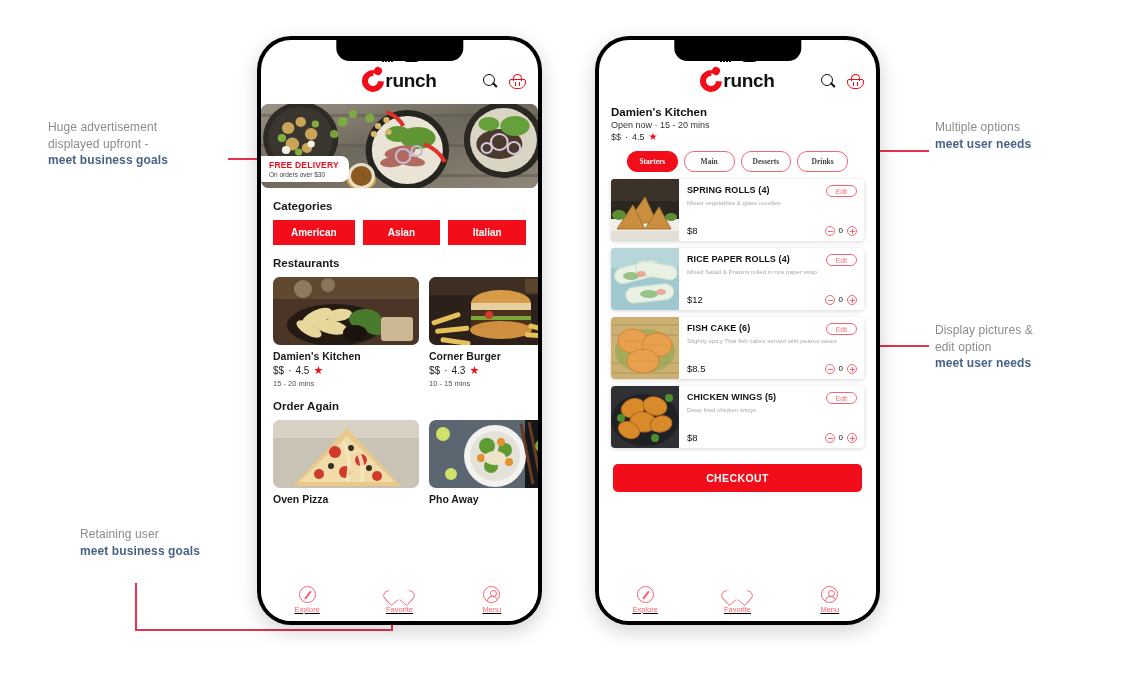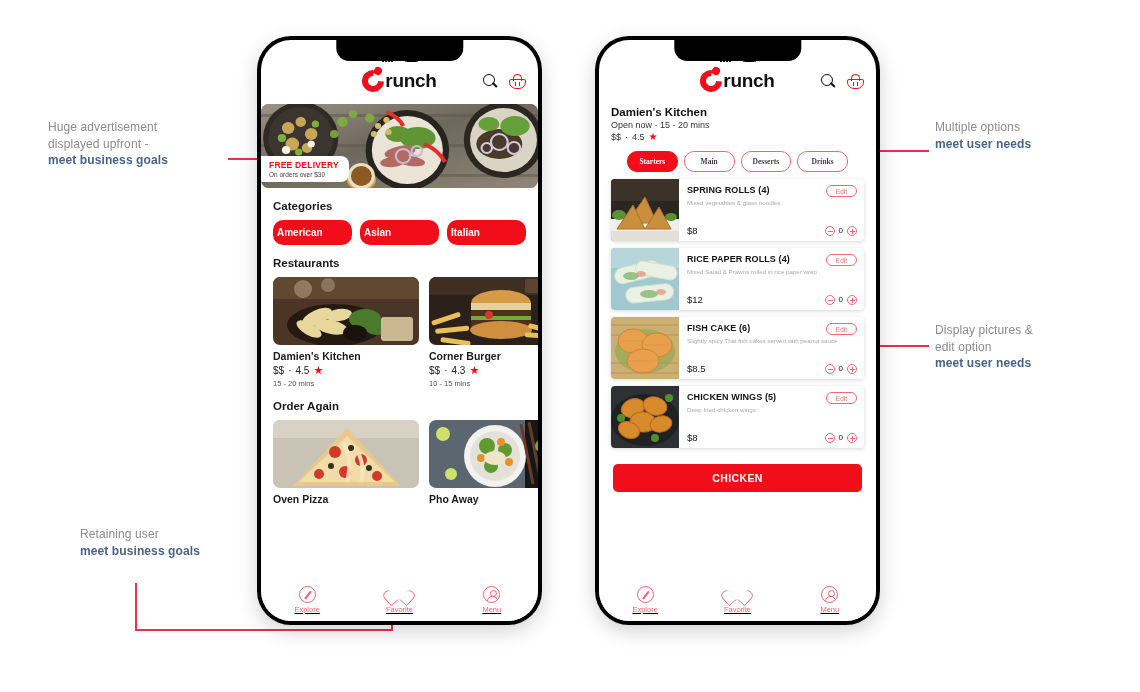--- a/index.html
+++ b/index.html
@@ -89,21 +89,21 @@
     border-radius: 0 8px 8px 0; padding: 4px 10px 4px 8px;
   }
   .badge .t1 { font-size: 8.5px; font-weight: bold; color: #f20d1b; letter-spacing: .2px; }
   .badge .t2 { font-size: 6.5px; color: #444; margin-top: 1px; }
 
   .sec-title { font-size: 11.5px; font-weight: bold; color: #1a1a1a; margin: 12px 0 8px 12px; }
 
   .cats { display: flex; gap: 8px; padding: 0 12px; }
   .chip-cat {
     flex: 1; background: #f20d1b; color: #fff; font-size: 10px; font-weight: bold;
-    text-align: left; padding: 7px 4px; border-radius: 10px;
+    text-align: center; padding: 7px 18px; border-radius: 0;
   }
 
   .rests { display: flex; gap: 10px; padding: 0 12px; }
   .rest { width: 146px; flex: none; }
   .rest .thumb { height: 68px; border-radius: 7px; overflow:hidden; position: relative; }
   .rest .name { font-size: 10.5px; font-weight: bold; color: #1a1a1a; margin-top: 5px; }
   .rest .meta { font-size: 10px; color: #222; margin-top: 2px; display:flex; align-items:center; gap:4px; }
   .rest .star { color: #f20d1b; font-size: 11px; }
   .rest .time { font-size: 7.5px; color: #555; margin-top: 2px; }
 
@@ -684,21 +684,21 @@
                 <span class="rnd"></span>
                 <span class="qty">0</span>
                 <span class="rnd plus"></span>
               </div>
             </div>
           </div>
         </div>
 
       </div>
 
-      <div class="checkout">CHICKEN</div>
+      <div class="checkout">CHECKOUT</div>
 
       <div class="tabbar">
         <div class="tab">
           <span class="ic-compass"></span>
           <span class="lb">Explore</span>
         </div>
         <div class="tab">
           <span class="ic-heart"></span>
           <span class="lb">Favorite</span>
         </div>

